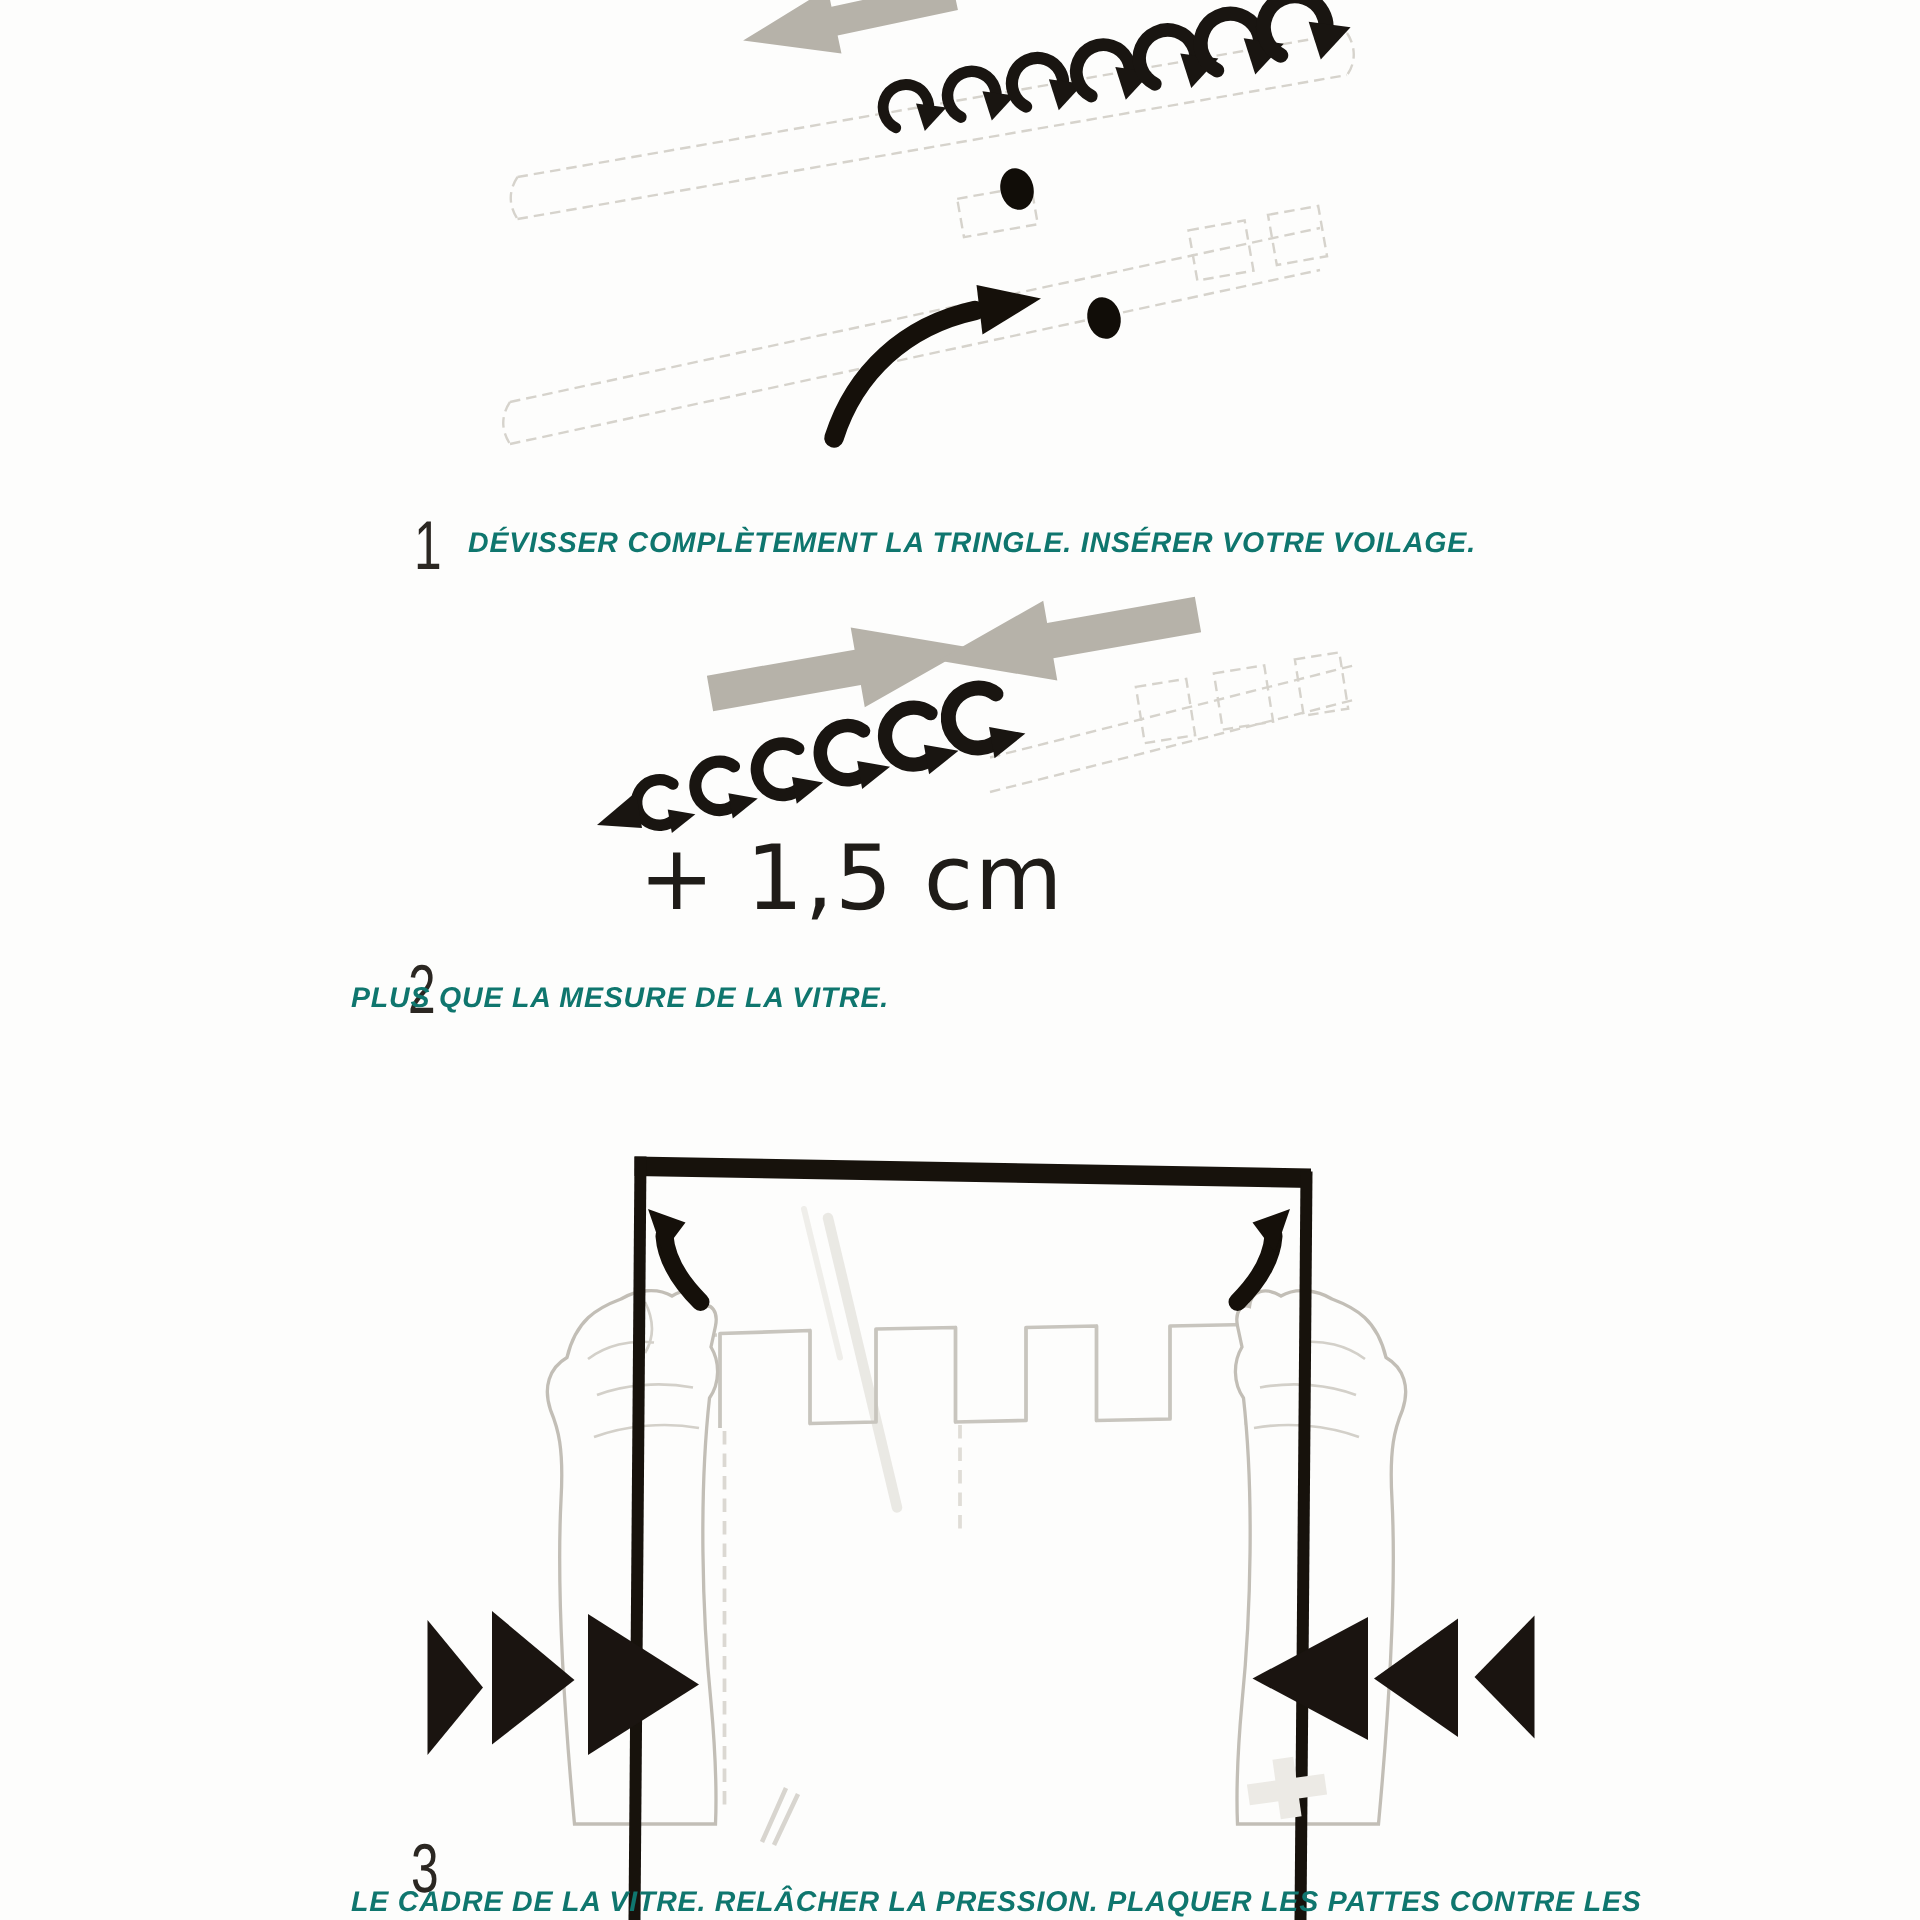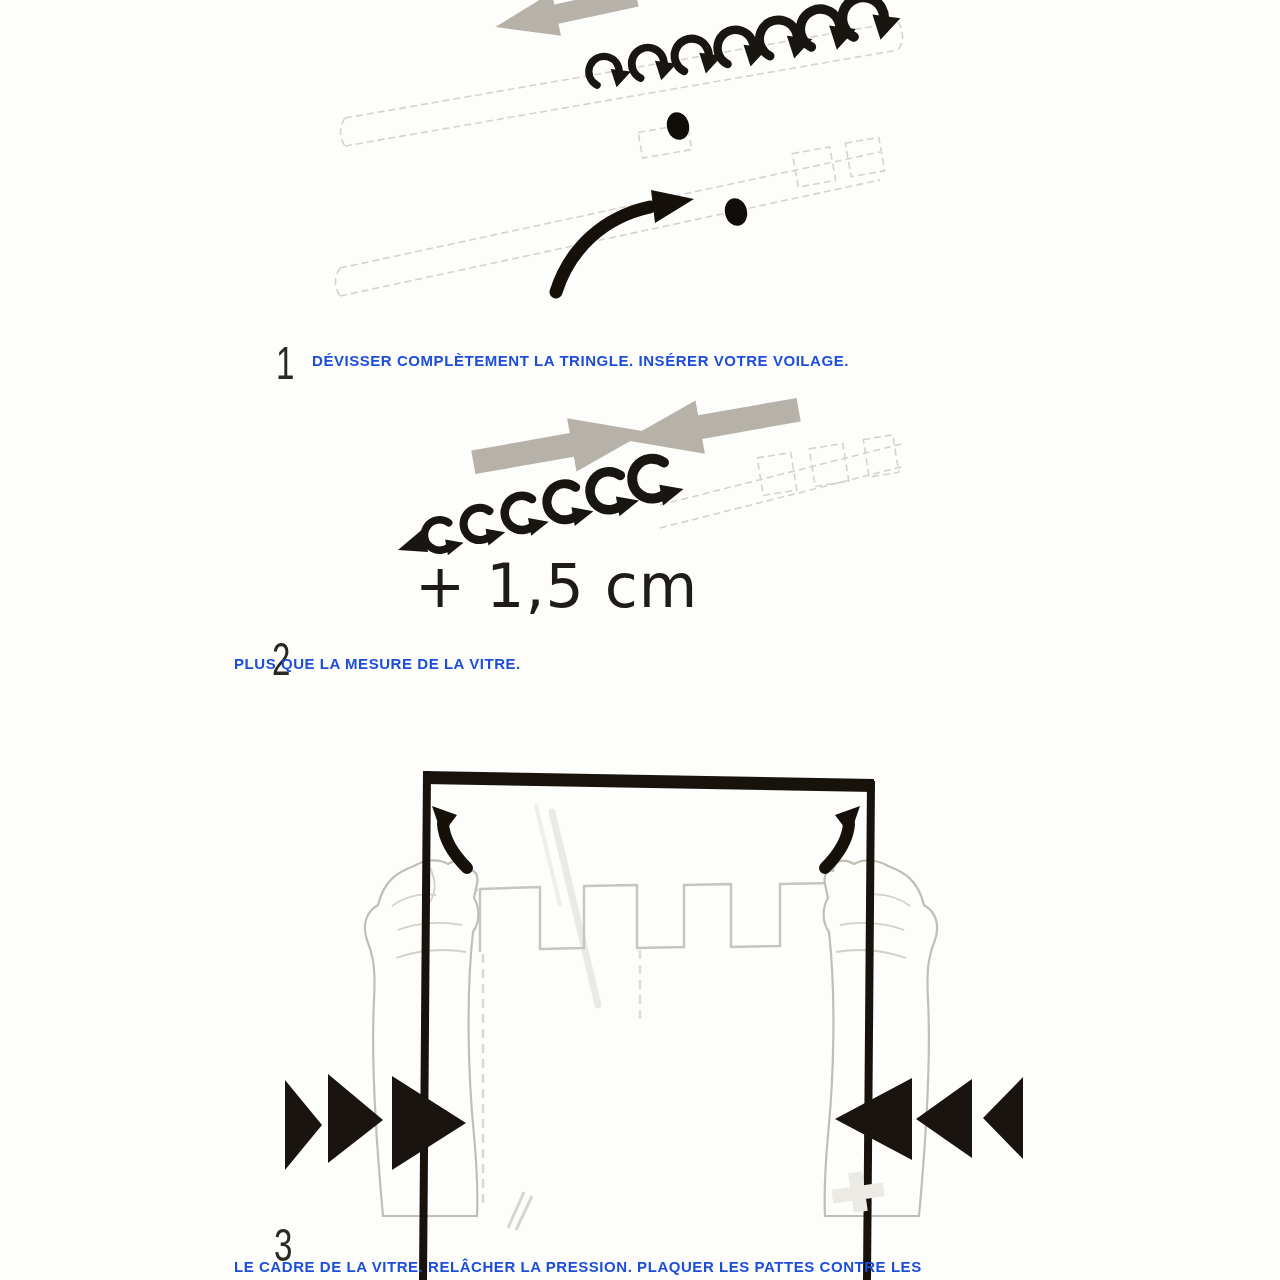--- a/index.html
+++ b/index.html
@@ -8,23 +8,24 @@
     background:#fdfdfc;
     font-family:"Liberation Sans",sans-serif;
   }
   #art{position:absolute;left:0;top:0;width:1280px;height:1280px;}
   .step-num{
     position:absolute;color:#2b2722;font-size:46px;font-weight:400;
     transform:scaleX(.72);transform-origin:left top;line-height:1;
     font-family:"Liberation Sans",sans-serif;
   }
   .step-text{
-    position:absolute;color:#1d4ed8;font-size:15px;font-weight:700;
+    position:absolute;color:#0f766e;font-size:19px;font-weight:700;
     letter-spacing:.55px;line-height:1;white-space:nowrap;
     font-family:"Liberation Sans",sans-serif;
+    font-style:italic;
   }
   .measure{
     position:absolute;color:#1f1c18;font-size:60px;font-weight:400;
     letter-spacing:1px;line-height:1;white-space:nowrap;
     font-family:"DejaVu Sans",sans-serif;
   }
 </style>
 </head>
 <body>
 
@@ -148,21 +149,21 @@
         <polygon points="912,1078 835,1119 912,1160"></polygon>
         <polygon points="972,1079 916,1119 972,1158"></polygon>
         <polygon points="1023,1077 983,1118 1023,1159"></polygon>
       </g>
     </g>
   </svg>
 
   <div class="step-num" style="left:276px;top:340px">1</div>
   <div class="step-text" style="left:312px;top:353px">DÉVISSER COMPLÈTEMENT LA TRINGLE. INSÉRER VOTRE VOILAGE.</div>
 
-  <div class="measure" style="left:415px;top:556px">+ 1,5 cm</div>
+  <div class="measure" style="left:426px;top:556px">+ 1,5 cm</div>
 
   <div class="step-num" style="left:272px;top:636px">2</div>
   <div class="step-text" style="left:234px;top:656px">PLUS QUE LA MESURE DE LA VITRE.</div>
 
   <div class="step-num" style="left:274px;top:1222px">3</div>
   <div class="step-text" style="left:234px;top:1259px">LE CADRE DE LA VITRE. RELÂCHER LA PRESSION. PLAQUER LES PATTES CONTRE LES</div>
 
 </div>
 
 </body></html>

